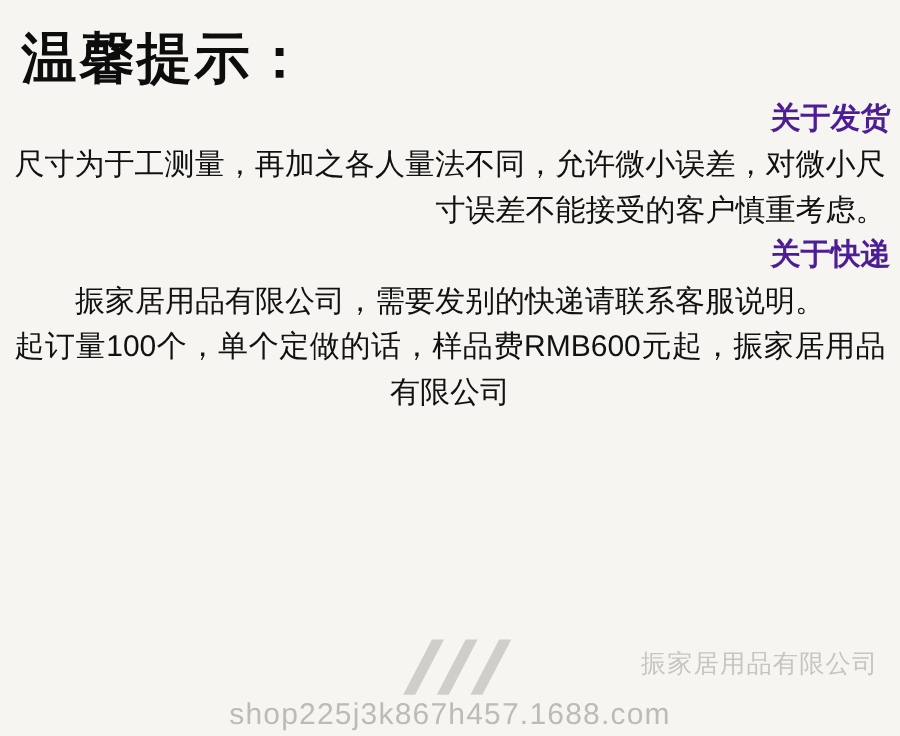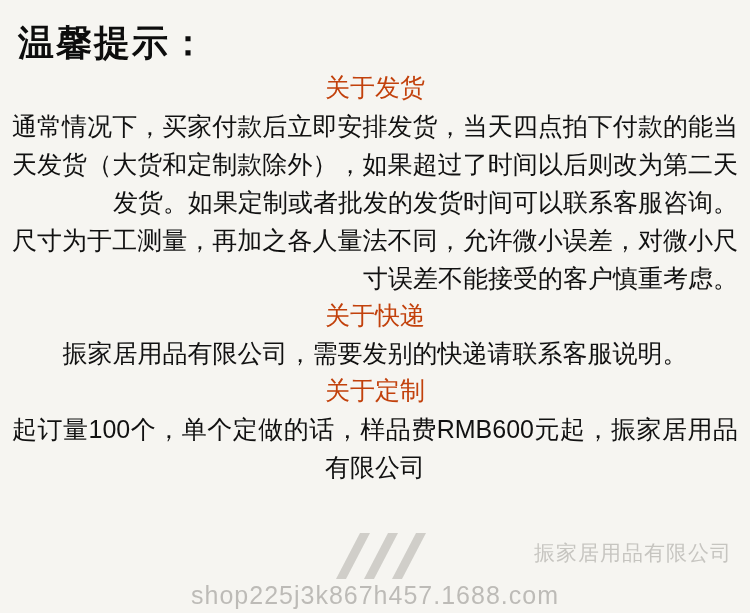--- a/index.html
+++ b/index.html
@@ -16,37 +16,37 @@
     position: relative;
   }
   .page {
     position: relative;
     width: 750px;
     height: 613px;
     box-sizing: border-box;
     padding: 22px 8px 0 8px;
   }
   .main-title {
-    font-size: 36px;
+    font-size: 46px;
     font-weight: bold;
     line-height: 1.15;
     letter-spacing: 2px;
     margin: 0 0 6px 10px;
     color: #0d0d0d;
   }
   .section {
     margin: 0;
   }
   .section-heading {
-    text-align: center;
+    text-align: right;
     font-size: 25px;
     line-height: 1.5;
-    font-weight: normal;
+    font-weight: bold;
     margin: 0;
-    color: #c2410c;
+    color: #4c1d95;
   }
   .section-body {
     font-size: 25px;
     line-height: 1.52;
     text-align: justify;
     text-align-last: right;
     margin: 0 4px;
     color: #111111;
   }
   .section-body.centered-last {
@@ -92,34 +92,32 @@
 </style>
 </head>
 <body>
 
 <div class="page">
 
   <h1 class="main-title">温馨提示：</h1>
 
   <div class="section">
     <p class="section-heading">关于发货</p>
-    <p class="section-body">通常情况下，买家付款后立即安排发货，当天四点拍下付款的能当天发货（大货和定制款除外），如果超过了时间以后则改为第二天发货。如果定制或者批发的发货时间可以联系客服咨询。</p>
   </div>
 
   <div class="section">
     <p class="section-body">尺寸为于工测量，再加之各人量法不同，允许微小误差，对微小尺寸误差不能接受的客户慎重考虑。</p>
   </div>
 
   <div class="section">
     <p class="section-heading">关于快递</p>
     <p class="section-body centered-last">振家居用品有限公司，需要发别的快递请联系客服说明。</p>
   </div>
 
   <div class="section">
-    <p class="section-heading">关于定制</p>
     <p class="section-body centered-last">起订量100个，单个定做的话，样品费RMB600元起，振家居用品有限公司</p>
   </div>
 
   <div class="watermark-mark">
     <svg viewBox="0 0 96 58" width="96" height="58" aria-hidden="true">
       <path d="M6 52 L30 6 L40 6 L16 52 Z" fill="#8a8880"></path>
       <path d="M34 52 L58 6 L68 6 L44 52 Z" fill="#8a8880"></path>
       <path d="M62 52 L86 6 L96 6 L72 52 Z" fill="#8a8880"></path>
     </svg>
   </div>

